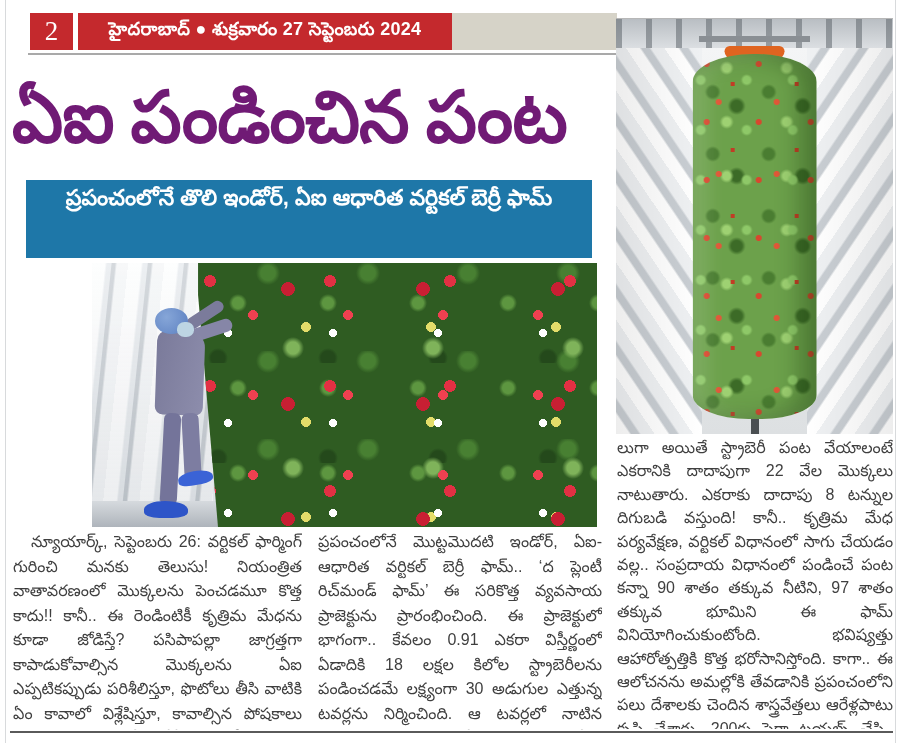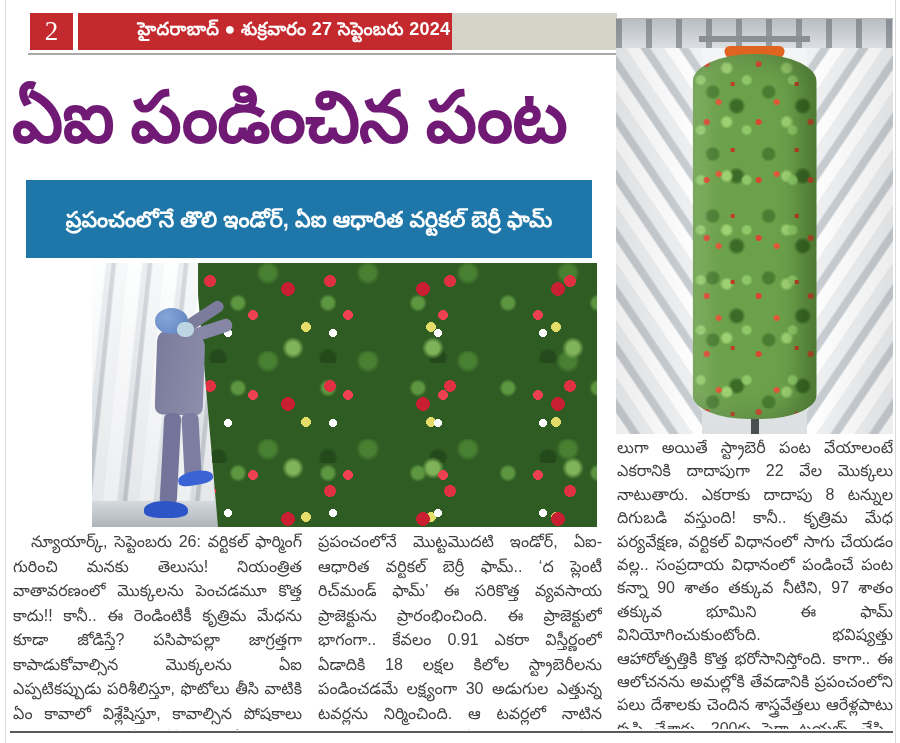--- a/index.html
+++ b/index.html
@@ -7,31 +7,31 @@
         font-family:"Liberation Sans", sans-serif;}
   .edge{position:absolute;top:0;bottom:0;width:1px;background:#d8dadc;}
   .edge.left{left:5px;} .edge.right{left:895px;}
 
   
   .pagenum{position:absolute;left:30px;top:13px;width:43px;height:37px;background:#c4292d;
            color:#fff;font-family:"Liberation Serif",serif;font-size:27px;
            display:flex;align-items:center;justify-content:center;}
   .dateline{position:absolute;left:78px;top:13px;width:374px;height:37px;background:#c4292d;
             color:#fff;font-size:18px;font-weight:bold;display:flex;align-items:center;
-            justify-content:center;letter-spacing:.3px;padding-left:29px;}
+            justify-content:center;letter-spacing:.3px;}
   .mast-beige{position:absolute;left:452px;top:13px;width:165px;height:37px;background:#d6d3c8;}
   .mast-rule{position:absolute;left:28px;top:53px;width:590px;height:2px;background:#a9a9a9;}
 
   
   .headline{position:absolute;left:12px;top:62px;width:592px;height:112px;
             font-family:"Liberation Serif",serif;font-weight:bold;color:#701a75;
             font-size:72px;line-height:112px;white-space:nowrap;letter-spacing:-1px;}
   .deck{position:absolute;left:26px;top:180px;width:566px;height:78px;background:#1e77a8;
         color:#fff;font-weight:bold;font-size:22px;line-height:35px;text-align:center;
-        display:flex;flex-direction:column;justify-content:center;}
+        display:flex;justify-content:center;}
 
   
   .col{position:absolute;font-size:16px;line-height:24.5px;color:#3f3f3f;text-align:justify;}
   .col1{left:13px;top:530px;width:289px;height:200px;text-indent:18px;}
   .col2{left:318px;top:530px;width:284px;height:200px;}
   .col3{left:617px;top:436px;width:276px;height:293px;line-height:23.4px;}
   .col{overflow:hidden;}
   .bottom-rule{position:absolute;left:10px;top:731px;width:883px;height:2px;background:#5a5a5a;}
 
   

